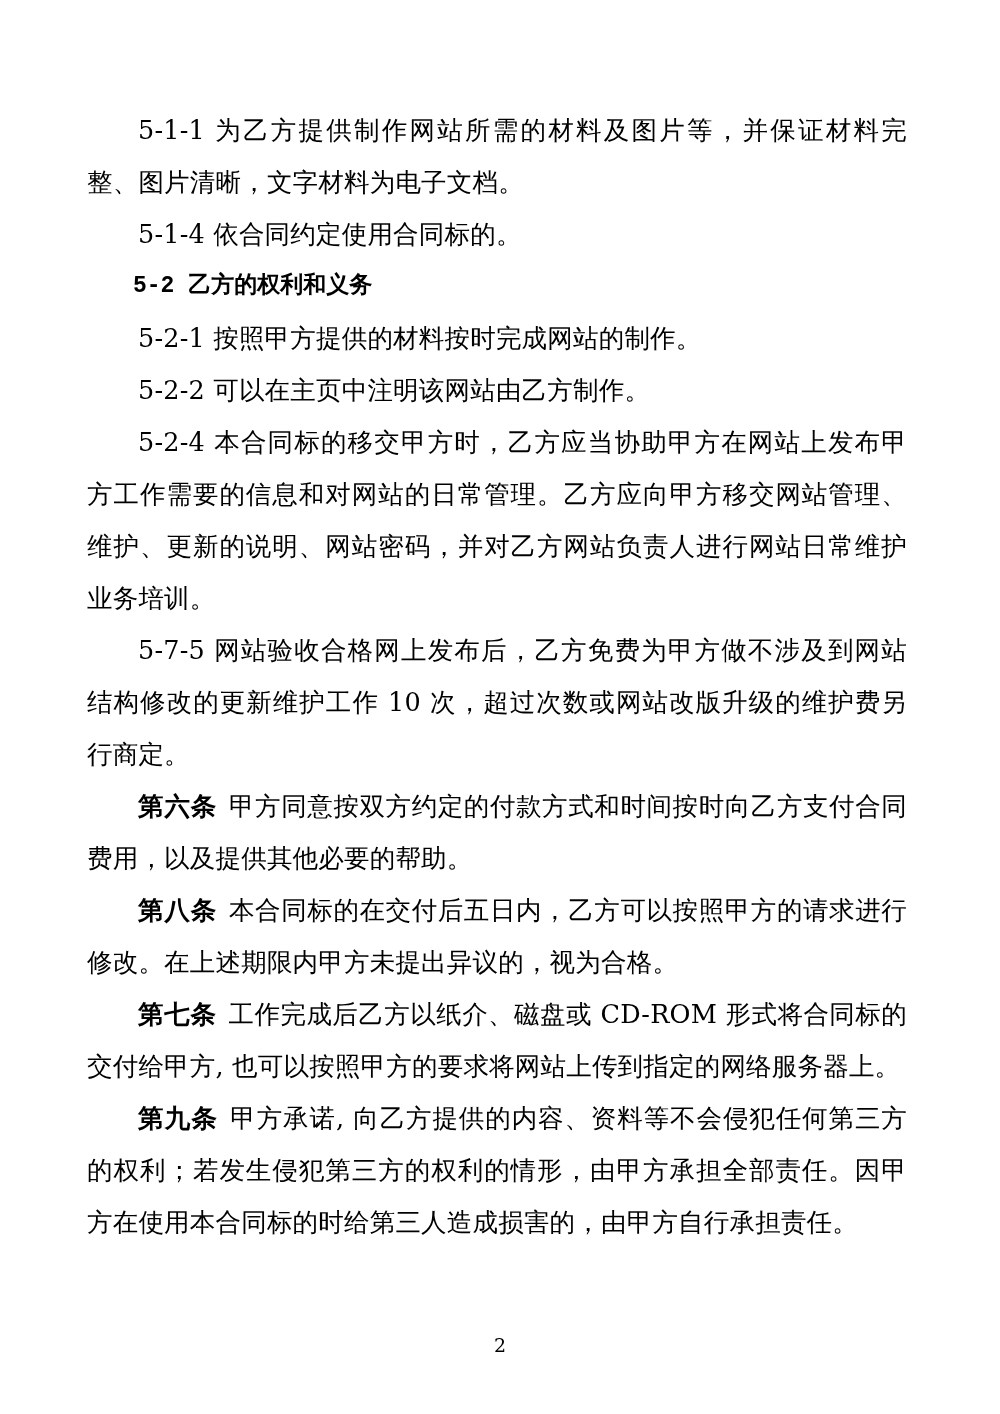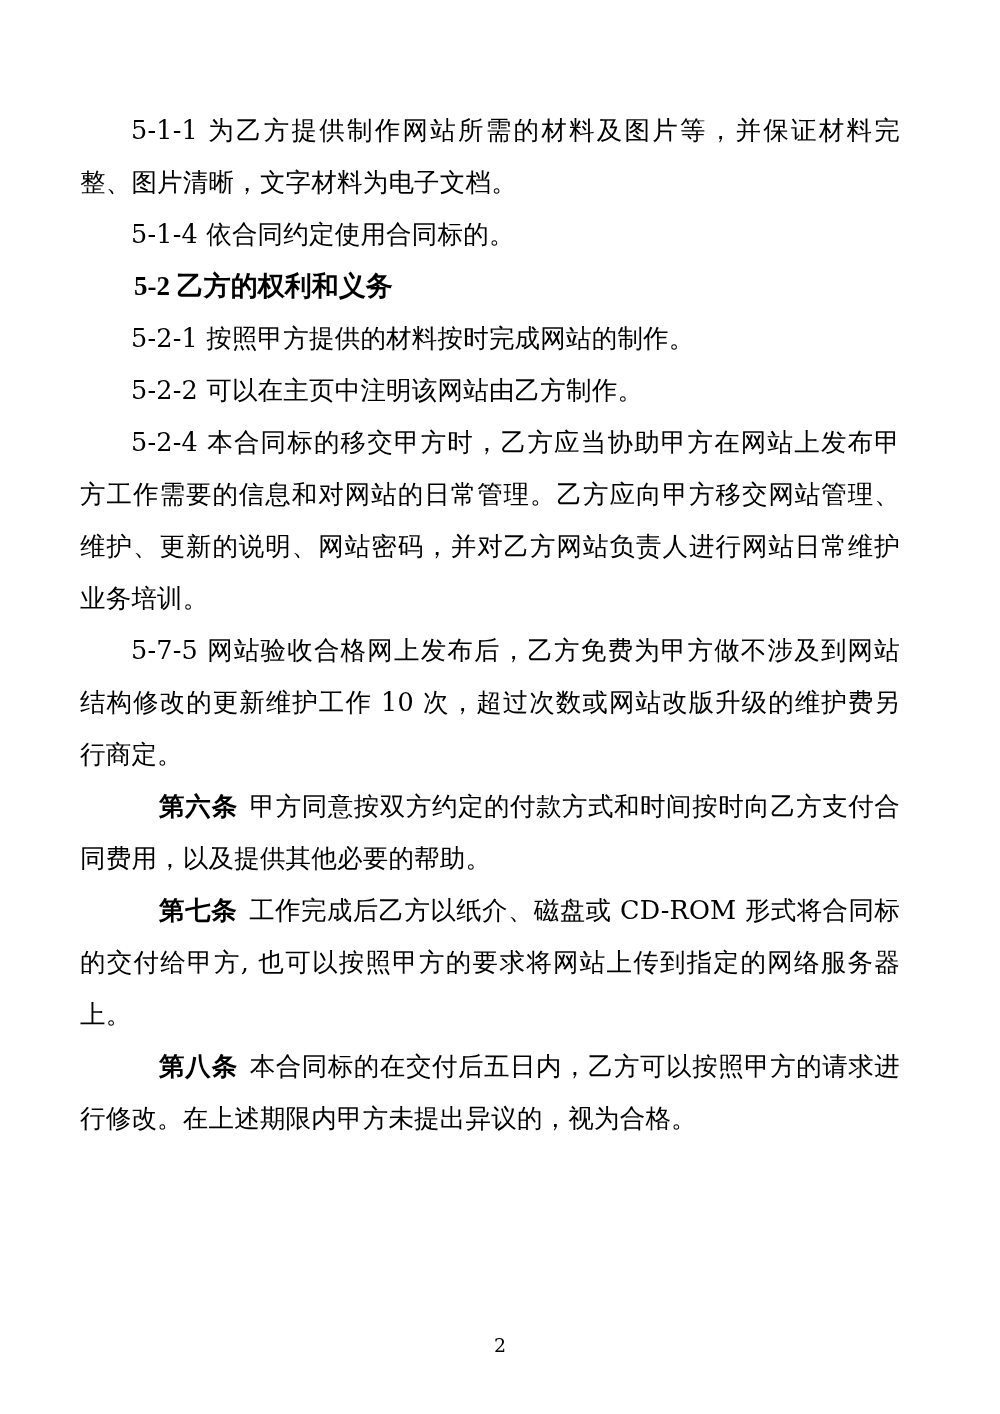--- a/index.html
+++ b/index.html
@@ -16,48 +16,47 @@
   .page {
     position: relative;
     width: 1000px;
     height: 1414px;
     background: #ffffff;
     overflow: hidden;
     box-sizing: border-box;
   }
   .text-body {
     position: absolute;
-    left: 80px;
+    left: 87px;
     top: 104px;
     width: 820px;
   }
   .para {
     margin: 0;
     padding: 0;
     font-size: 25.5px;
     line-height: 52px;
     text-align: justify;
     text-justify: inter-ideograph;
     text-indent: 2em;
     letter-spacing: 0.2px;
     font-weight: normal;
   }
   
   .para.heading {
-    font-family: Liberation Serif, serif;
+    font-family: Liberation Mono, monospace;
     font-weight: bold;
-    font-size: 27px;
+    font-size: 23px;
     letter-spacing: 0;
   }
   
   .clause-label {
     font-weight: bold;
     font-family: "DejaVu Serif", "Liberation Serif", serif;
     letter-spacing: 0.5px;
-    margin-left: 28px;
   }
   .clause-gap {
     display: inline-block;
     width: 0.45em;
   }
   .page-number {
     position: absolute;
     left: 0;
     right: 0;
     top: 1336px;
@@ -87,22 +86,23 @@
 
     <p class="para">5-2-2 可以在主页中注明该网站由乙方制作。</p>
 
 
     <p class="para">5-2-4  本合同标的移交甲方时，乙方应当协助甲方在网站上发布甲方工作需要的信息和对网站的日常管理。乙方应向甲方移交网站管理、维护、更新的说明、网站密码，并对乙方网站负责人进行网站日常维护业务培训。</p>
 
     <p class="para">5-7-5  网站验收合格网上发布后，乙方免费为甲方做不涉及到网站结构修改的更新维护工作 10 次，超过次数或网站改版升级的维护费另行商定。</p>
 
     <p class="para"><span class="clause-label">第六条</span><span class="clause-gap"></span><span>甲方同意按双方约定的付款方式和时间按时向乙方支付合同费用，以及提供其他必要的帮助。</span></p>
 
+    <p class="para"><span class="clause-label">第八条</span><span class="clause-gap"></span><span>本合同标的在交付后五日内，乙方可以按照甲方的请求进行修改。在上述期限内甲方未提出异议的，视为合格。</span></p>
+
     <p class="para"><span class="clause-label">第七条</span><span class="clause-gap"></span><span>工作完成后乙方以纸介、磁盘或 CD-ROM 形式将合同标的交付给甲方, 也可以按照甲方的要求将网站上传到指定的网络服务器上。</span></p>
 
-    <p class="para"><span class="clause-label">第八条</span><span class="clause-gap"></span><span>本合同标的在交付后五日内，乙方可以按照甲方的请求进行修改。在上述期限内甲方未提出异议的，视为合格。</span></p>
-
+    <p class="para"><span class="clause-label">第九条</span><span class="clause-gap"></span><span>甲方承诺, 向乙方提供的内容、资料等不会侵犯任何第三方的权利；若发生侵犯第三方的权利的情形，由甲方承担全部责任。因甲方在使用本合同标的时给第三人造成损害的，由甲方自行承担责任。</span></p>
 
   </div>
 
   <div class="page-number">2</div>
 
 </div>
 
 </body></html>

